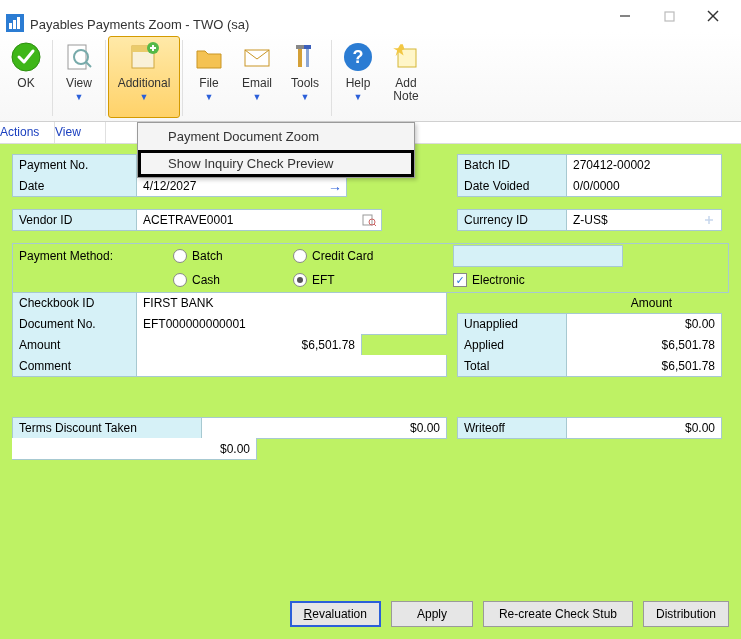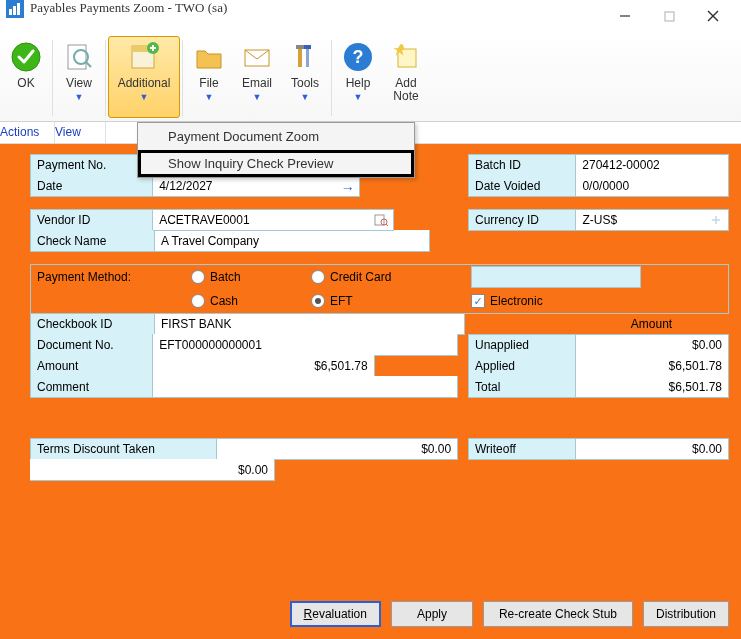--- a/index.html
+++ b/index.html
@@ -11,24 +11,23 @@
     color: #000;
     width: 741px;
     height: 639px;
     overflow: hidden;
   }
 
   
   .titlebar {
     height: 32px;
     display: flex;
-    align-items: flex-start;
+    align-items: flex-end;
     padding: 0 6px;
     background: #fff;
-    font-family: Liberation Serif, serif;
   }
   .titlebar .app-icon {
     width: 18px; height: 18px;
     background: #2b7cd3;
     display: inline-flex;
     align-items: center; justify-content: center;
     margin-right: 6px;
     color: #fff;
     font-size: 10px;
   }
@@ -114,23 +113,23 @@
     font-size: 13px;
     cursor: default;
   }
   .menu .mitem.hl {
     border: 3px solid #000;
     padding: 3px 5px 3px 27px;
   }
 
   
   .form-body {
-    background: #f97316;
+    background: #bef264;
     height: 495px;
-    padding: 10px 12px 12px 30px;
+    padding: 10px 12px 12px 12px;
     position: relative;
   }
   .row { display: flex; align-items: center; height: 22px; }
   .lbl-cell {
     background: #d6f1f7;
     border: 1px solid #a7c9d1;
     padding: 2px 6px;
     height: 22px;
     display: flex;
     align-items: center;
@@ -374,24 +373,20 @@
     <div class="val-cell" style="width:155px; border-left:none; position:relative">
       <span>Z-US$</span>
       <span class="lookup-icon" style="position:absolute;right:4px;opacity:0.35">
         <svg width="12" height="12" viewBox="0 0 12 12">
             <path d="M2 6 h8 M6 2 v8" stroke="#5b8ac9" stroke-width="1.5"></path>
           </svg>
       </span>
     </div>
   </div>
 
-  <div class="row" style="margin-top:-1px">
-    <div class="lbl-cell" style="width:125px; border-top:none">Check Name</div>
-    <div class="val-cell" style="width:275px; border-left:none; border-top:none">A Travel Company</div>
-  </div>
 
   <div class="gap"></div>
 
   <div style="border:1px solid #a7c9d1">
     <div class="row" style="height:24px">
       <div class="lbl-cell" style="width:160px; border:none; background:transparent">Payment Method:</div>
       <div style="display:flex;align-items:center;width:120px">
         <span class="radio"></span>
           <span>Batch</span>
       </div>

